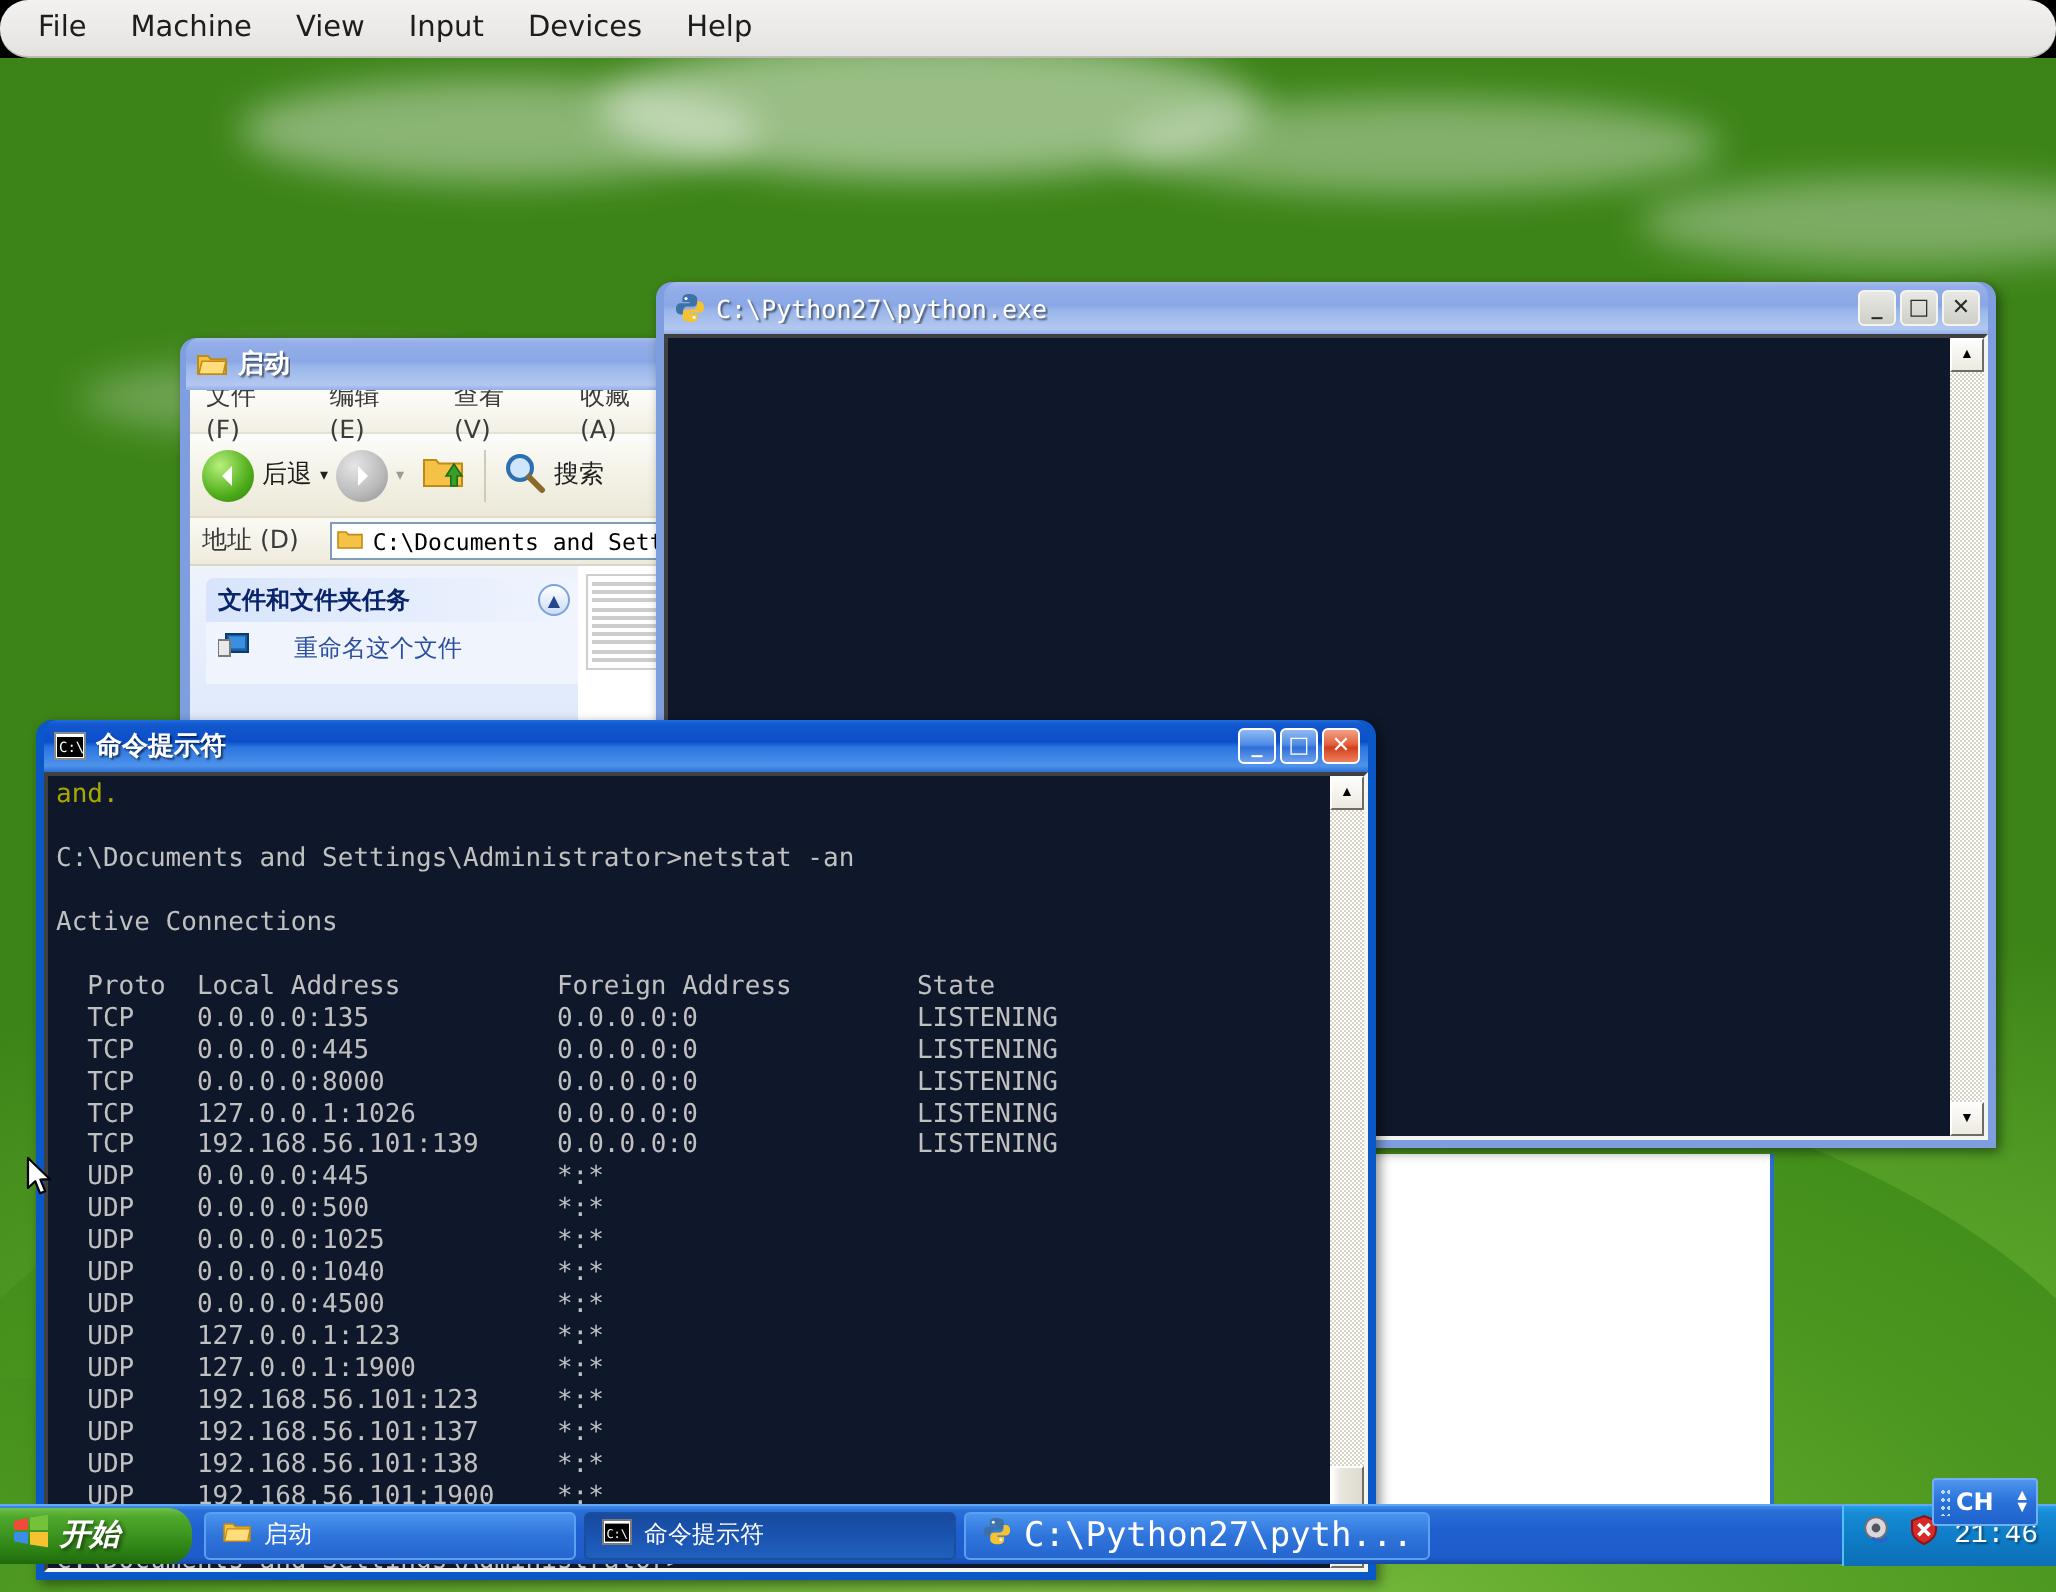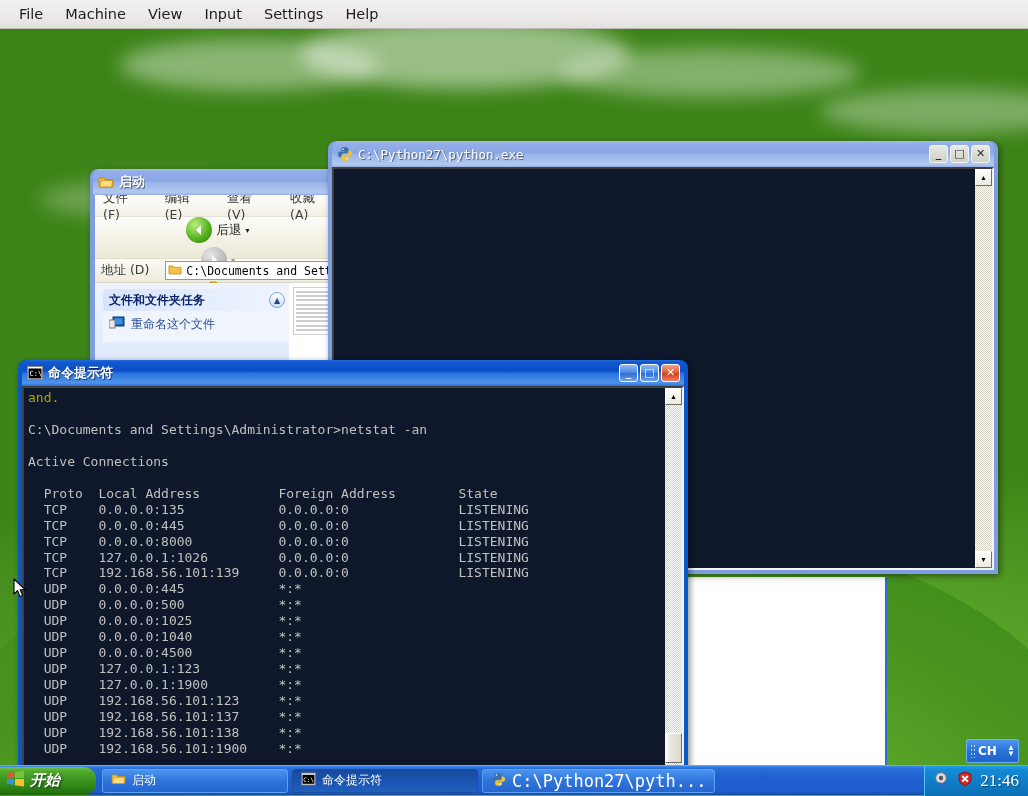--- a/index.html
+++ b/index.html
@@ -8,21 +8,21 @@
     font-family:"Liberation Sans", sans-serif;
     background:#000;
     position:relative;
   }
 
   
   #vbox-menubar{
     position:absolute; left:0; top:0; width:1028px; height:29px;
     background:linear-gradient(to bottom,#f2f1f0 0%,#eceae8 55%,#e4e2df 100%);
     border-bottom:1px solid #bdbab6;
-    display:flex; align-items:center; padding-left:8px; z-index:90;
+    display:flex; align-items:center; padding-left:8px; z-index:90;border-radius:14px;
   }
   #vbox-menubar .mi{
     font-size:14.5px; color:#1d1d1d; padding:3px 11px; cursor:default;
     font-family:"DejaVu Sans", sans-serif;
   }
 
   
   #desktop{
     position:absolute; left:0; top:29px; width:1028px; height:767px; overflow:hidden;
     background:
@@ -133,21 +133,20 @@
   .menubar{
     height:22px; display:flex; align-items:center; gap:18px; padding-left:8px;
     background:linear-gradient(to bottom,#fdfdfb,#f2f0e4);
     font-size:12.5px; color:#3b3b3b; font-family:"DejaVu Sans", sans-serif;
     border-bottom:1px solid #e4e2d4;
   }
   .toolbar{
     height:42px; display:flex; align-items:center; gap:4px; padding-left:6px;
     background:linear-gradient(to bottom,#fcfcfa 0%,#f4f2e6 50%,#ece9da 100%);
     border-bottom:1px solid #dfdcca;
-    flex-direction:column;
   }
   .tbitem{ display:flex; align-items:center; gap:4px; font-size:12.5px; color:#1e1e1e;
            font-family:"DejaVu Sans", sans-serif; }
   .circ{ width:26px;height:26px;border-radius:50%; display:flex;align-items:center;justify-content:center; }
   .circ.green{ background:radial-gradient(circle at 35% 30%,#b8ef7d,#4fae1a 60%,#2f7d0a); }
   .circ.gray{ background:radial-gradient(circle at 35% 30%,#e6e6e6,#b9b9b9 60%,#8e8e8e); }
   .addrbar{
     height:24px; display:flex; align-items:center; gap:16px; padding-left:6px;
     background:linear-gradient(to bottom,#fbfaf4,#eeebdd);
     border-bottom:1px solid #d9d6c4; font-size:12.5px; color:#3b3b3b;
@@ -168,21 +167,21 @@
     border-radius:4px 4px 0 0; height:22px; display:flex;align-items:center;
     padding:0 4px 0 6px; font-size:12px; font-weight:bold; color:#0a246a;
     font-family:"DejaVu Sans", sans-serif;
   }
   .tphead .chev{
     margin-left:auto; width:16px;height:16px;border-radius:50%;
     background:linear-gradient(to bottom,#fff,#cdddf6); border:1px solid #7ba1dd;
     font-size:8px; color:#26478f; display:flex;align-items:center;justify-content:center;
   }
   .tpbody{ background:#eff4fd; padding:5px 6px; }
-  .tprow{ display:flex;align-items:center;gap:6px; font-size:12px; color:#2b4f9e;
+  .tprow{ display:flex;align-items:center;gap:22px; font-size:12px; color:#2b4f9e;
           font-family:"DejaVu Sans", sans-serif; margin-bottom:4px; }
   .filelist{ flex:1; background:#fff; padding:4px; }
   .flthumb{ width:38px;height:48px;background:#fff;border:1px solid #cfcfcf;
             display:flex;flex-direction:column;justify-content:space-around;padding:2px; }
   .flthumb i{ display:block;height:2px;background:#cdcdcd; }
 
   
   #whitewin{
     position:absolute; left:685px; top:548px; width:202px; height:192px;
     background:#fff; border:2px solid #2c6fd2; border-top:none; z-index:5;
@@ -191,21 +190,21 @@
   
   #pywin{ left:328px; top:112px; width:670px; height:435px; z-index:20; }
   #pywin .console{ height:403px; }
 
   
   #cmdwin{ left:18px; top:331px; width:670px; height:432px; z-index:40; }
   #cmdwin .console{ height:400px; }
 
   
   #taskbar{
-    position:absolute; left:0; bottom:1px; width:1028px; height:30px; z-index:80;
+    position:absolute; left:0; bottom:14px; width:1028px; height:30px; z-index:80;
     background:linear-gradient(to bottom,#3f8cea 0%,#2a6fd8 8%,#205fcf 40%,#1e5ccc 88%,#174aa8 100%);
     border-top:1px solid #64a8f5; display:flex; align-items:center;
   }
   #start-button{
     height:28px; min-width:96px; margin-right:6px; display:flex; align-items:center; gap:5px;
     padding:0 16px 0 6px; cursor:pointer;
     background:linear-gradient(to bottom,#6fc14a 0%,#4fa82c 16%,#3d9420 48%,#2f8416 72%,#1f6a0c 100%);
     border-radius:0 12px 12px 0;
     font-style:italic; font-weight:bold; font-size:15px; color:#fff;
     text-shadow:1px 1px 2px rgba(0,0,0,.6);
@@ -219,21 +218,21 @@
     color:#fff; font-size:12px; font-family:"DejaVu Sans", sans-serif;
     white-space:nowrap; overflow:hidden;
   }
   .tbtask.mono{ font-family:"DejaVu Sans Mono", monospace; font-size:17px; }
   .tbtask.pressed{ background:linear-gradient(to bottom,#174a9c,#1a54b0 50%,#2060bd); border:1px solid #1a4f9e; }
   #tray{
     margin-left:auto; height:30px; display:flex; align-items:center; gap:7px; padding:0 9px;
     background:linear-gradient(to bottom,#22a0e8 0%,#168ad4 12%,#0f7ec8 50%,#0c6fb6 100%);
     border-left:1px solid #4fc3f7;
   }
-  #tray .clock{ color:#fff; font-size:17px; font-family:Liberation Serif, serif; text-shadow:1px 1px 1px rgba(0,0,0,.4); }
+  #tray .clock{ color:#fff; font-size:14px; font-family:Liberation Mono, monospace; text-shadow:1px 1px 1px rgba(0,0,0,.4); }
 
   
   #imebar{
     position:absolute; right:9px; bottom:33px; width:53px; height:24px; z-index:81;
     background:linear-gradient(to bottom,#4f95ee,#2a71d9 50%,#1f62cc);
     border:1px solid #6fb0f5; border-radius:2px;
     display:flex; align-items:center; gap:3px; padding:0 3px;
   }
   #imebar .grip{ width:5px;height:14px;
     background-image:radial-gradient(circle,#bcd9ff 40%, transparent 42%);
@@ -245,21 +244,21 @@
   #cursor{ position:absolute; left:13px; top:549px; z-index:95; pointer-events:none; }
 </style>
 </head>
 <body>
 
 <div id="vbox-menubar">
   <div class="mi">File</div>
   <div class="mi">Machine</div>
   <div class="mi">View</div>
   <div class="mi">Input</div>
-  <div class="mi">Settings</div>
+  <div class="mi">Devices</div>
   <div class="mi">Help</div>
 </div>
 
 <div id="desktop">
 
   <div class="cloud" style="left:120px; top:10px;  width:260px; height:52px; opacity:.55;"></div>
   <div class="cloud" style="left:300px; top:-10px; width:330px; height:70px; opacity:.65;"></div>
   <div class="cloud" style="left:560px; top:20px;  width:300px; height:48px; opacity:.5;"></div>
   <div class="cloud" style="left:820px; top:60px;  width:260px; height:44px; opacity:.45;"></div>
   <div class="cloud" style="left:40px;  top:150px; width:240px; height:40px; opacity:.35;"></div>

